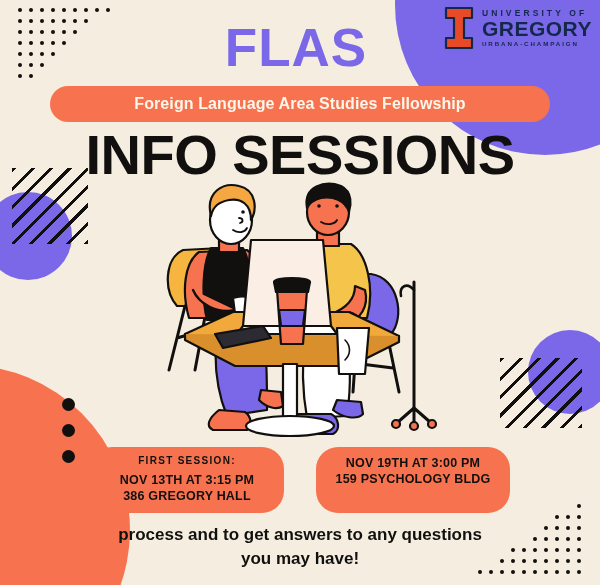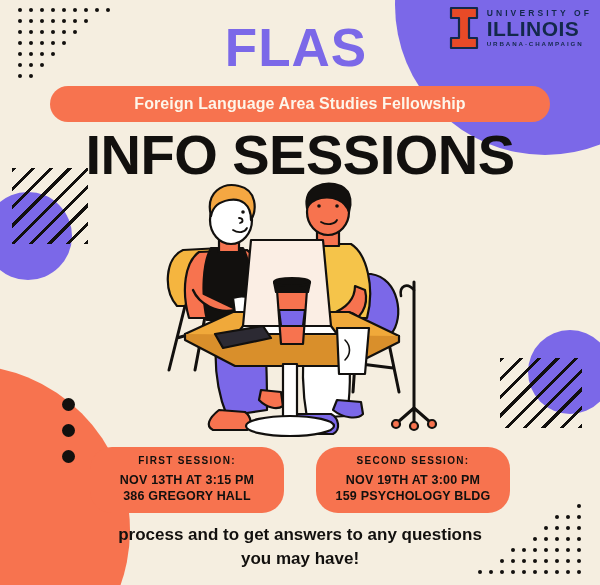--- a/index.html
+++ b/index.html
@@ -298,21 +298,21 @@
     <div class="bigdot"></div>
     <div class="bigdot"></div>
   </div>
 
   <div class="logo-wrap">
     <svg class="logo-i" viewBox="0 0 30 44">
       <path d="M2 2 H28 V12 H20 V32 H28 V42 H2 V32 H10 V12 H2 Z" fill="#e84a27" stroke="#13294b" stroke-width="2.2" stroke-linejoin="round"></path>
     </svg>
     <div class="wordmark">
       <div class="wm-top">UNIVERSITY OF</div>
-      <div class="wm-mid">ILLINOIS</div>
+      <div class="wm-mid">GREGORY</div>
       <div class="wm-bot">URBANA-CHAMPAIGN</div>
     </div>
   </div>
 
   <div class="flas">FLAS</div>
 
   <div class="pill-sub">
     <span>Foreign Language Area Studies Fellowship</span>
   </div>
 
@@ -416,21 +416,20 @@
     </g>
   </svg>
 
   <div class="sessions">
     <div class="sess-pill">
       <span class="sess-title">FIRST SESSION:</span>
       <span class="sess-line">NOV 13TH AT 3:15 PM</span>
       <span class="sess-line">386 GREGORY HALL</span>
     </div>
     <div class="sess-pill">
-      <span class="sess-title">SECOND SESSION:</span>
       <span class="sess-line">NOV 19TH AT 3:00 PM</span>
       <span class="sess-line">159 PSYCHOLOGY BLDG</span>
     </div>
   </div>
 
   <div class="footer-copy">
     <div>process and to get answers to any questions</div>
     <div>you may have!</div>
   </div>
 

